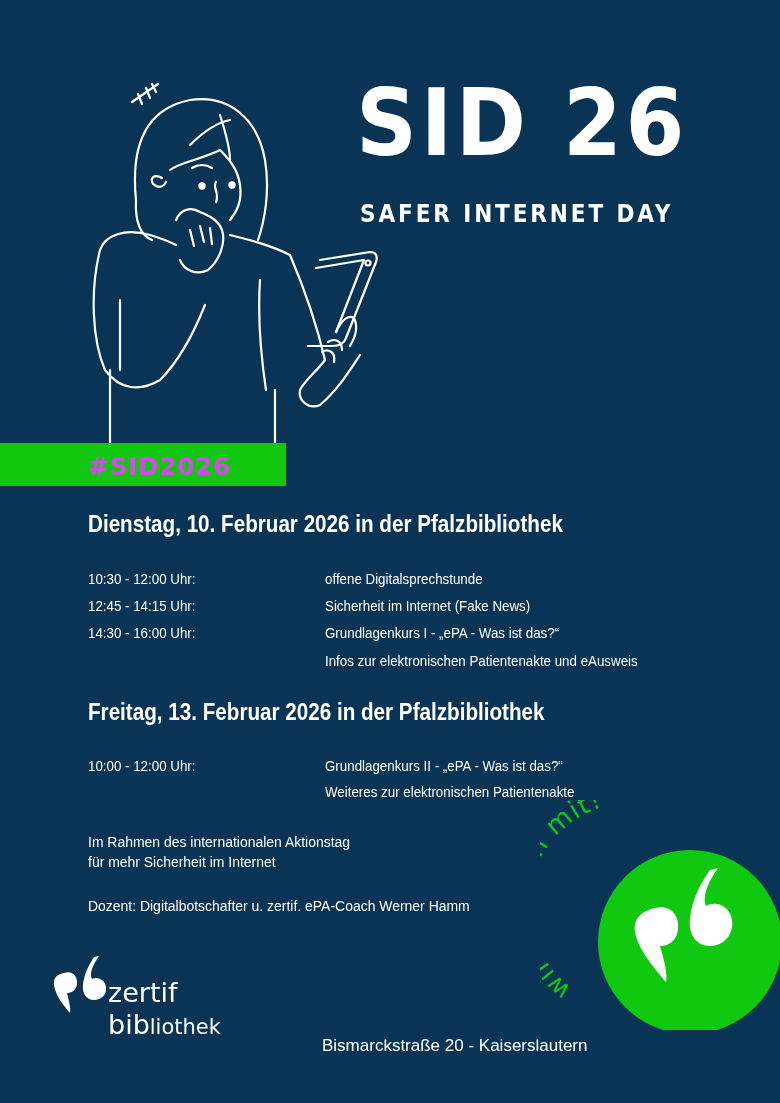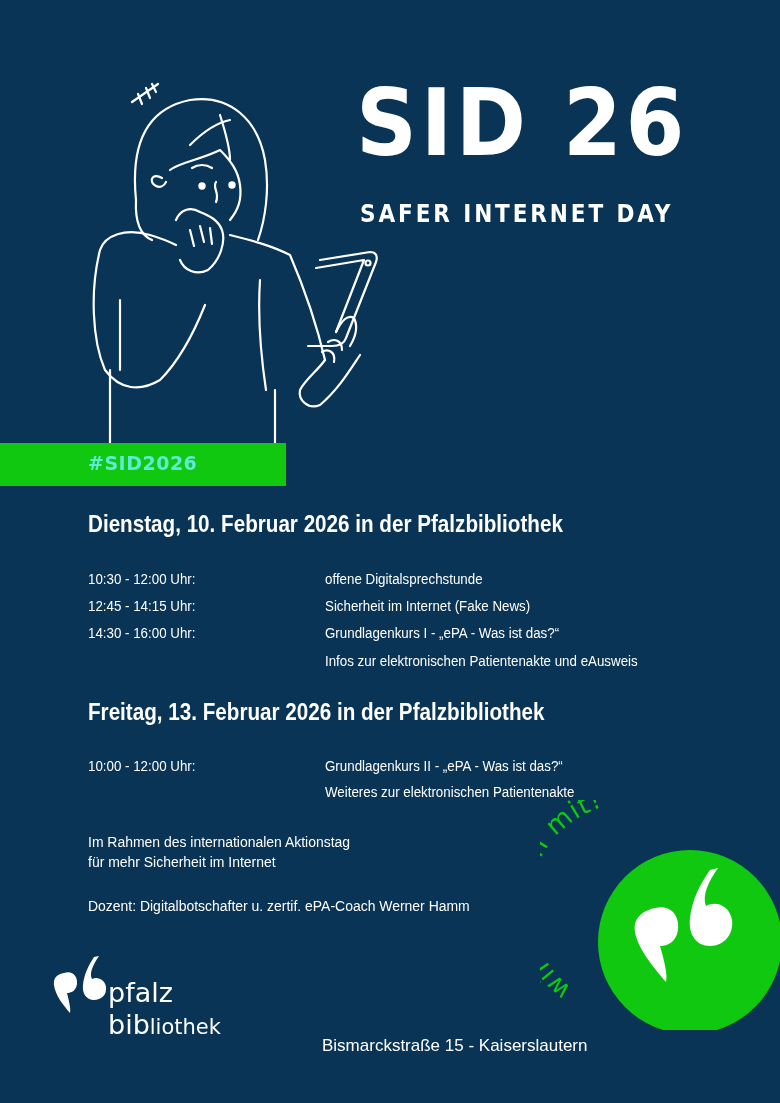--- a/index.html
+++ b/index.html
@@ -4,21 +4,21 @@
 <style>
   html, body { margin:0; padding:0; }
   body { width:780px; height:1103px; background:#093455; position:relative; overflow:hidden;
          font-family:"DejaVu Sans Condensed","DejaVu Sans",sans-serif; color:#fff; }
   .abs { position:absolute; }
   .title { left:356px; top:78px; font-family:"DejaVu Sans",sans-serif; font-size:92px; font-weight:bold;
            letter-spacing:4px; line-height:1; color:#fff; transform:scaleX(0.92); transform-origin:left top; }
   .subtitle { left:360px; top:200px; font-family:"DejaVu Sans",sans-serif; font-size:24px; font-weight:bold;
               letter-spacing:3.2px; color:#fff; transform:scaleX(0.9); transform-origin:left top; }
   .hashtag-bar { left:0; top:443px; width:286px; height:43px; background:#0fc80f; }
-  .hashtag { left:88px; top:452px; font-family:"DejaVu Sans",sans-serif; font-size:19px; font-weight:bold; color:#5eead4; letter-spacing:0.5px; }
+  .hashtag { left:88px; top:452px; font-family:"DejaVu Sans",sans-serif; font-size:25px; font-weight:bold; color:#d946ef; letter-spacing:0.5px; }
   .day-heading { left:88px; font-family:"Liberation Sans",sans-serif; font-size:24px; font-weight:bold; color:#fff;
                  transform:scaleX(0.86); transform-origin:left top; white-space:nowrap; }
   .row { left:88px; font-family:"Liberation Sans",sans-serif; font-size:15.5px; color:#fff; white-space:nowrap; }
   .row .time { position:absolute; left:0; transform:scaleX(0.86); transform-origin:left top; }
   .row .desc { position:absolute; left:237px; transform:scaleX(0.86); transform-origin:left top; }
   .note { left:88px; font-family:"Liberation Sans",sans-serif; font-size:15.5px; color:#fff; white-space:nowrap;
           transform:scaleX(0.9); transform-origin:left top; line-height:20px; }
   .address { left:322px; top:1036px; font-family:"Liberation Sans",sans-serif; font-size:17px; color:#fff; }
   .logo-text { font-family:"DejaVu Sans",sans-serif; color:#fff; }
 </style>
@@ -111,19 +111,19 @@
       <path d="M170 70 L178 68 C168 82 162 96 166 106 C176 100 190 106 192 120 C194 134 184 146 170 146 C156 146 148 134 150 118 C152 100 160 84 170 70 Z"></path>
     </g>
   </svg>
 </div>
 
 <div class="abs" style="left:50px;top:955px;width:200px;height:100px;">
   <svg class="abs" style="left:0;top:0" width="60" height="60" viewBox="0 0 60 60" fill="#fff">
     <path d="M14 18 C22 15 28 21 27 29 C26 36 21 38 17 38 C19 46 21 54 20 58 C14 51 5 40 4 30 C3 22 8 19 14 18 Z"></path>
     <path d="M44 2 L49 1 C43 10 39 18 42 24 C48 21 55 25 56 32 C57 40 51 45 44 45 C36 45 32 38 33 30 C34 20 38 11 44 2 Z"></path>
   </svg>
-  <div class="abs logo-text" style="left:58px;top:24px;font-size:27px;line-height:1;">pfalz</div>
+  <div class="abs logo-text" style="left:58px;top:24px;font-size:27px;line-height:1;">zertif</div>
   <div class="abs logo-text" style="left:58px;top:56px;font-size:27px;line-height:1;white-space:nowrap;">
     <span style="font-weight:normal">bib</span><span style="font-size:21px">liothek</span>
   </div>
 </div>
 
-<div class="abs address">Bismarckstraße 15  - Kaiserslautern</div>
+<div class="abs address">Bismarckstraße 20  - Kaiserslautern</div>
 
 </body></html>

